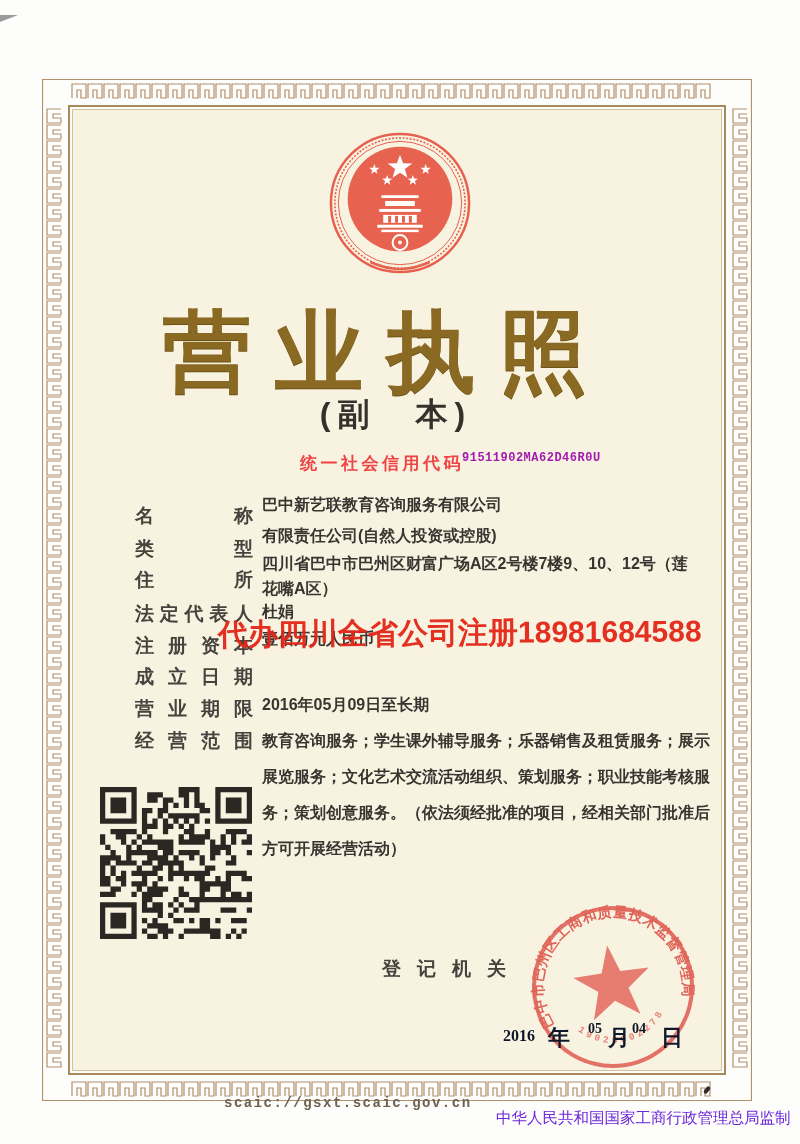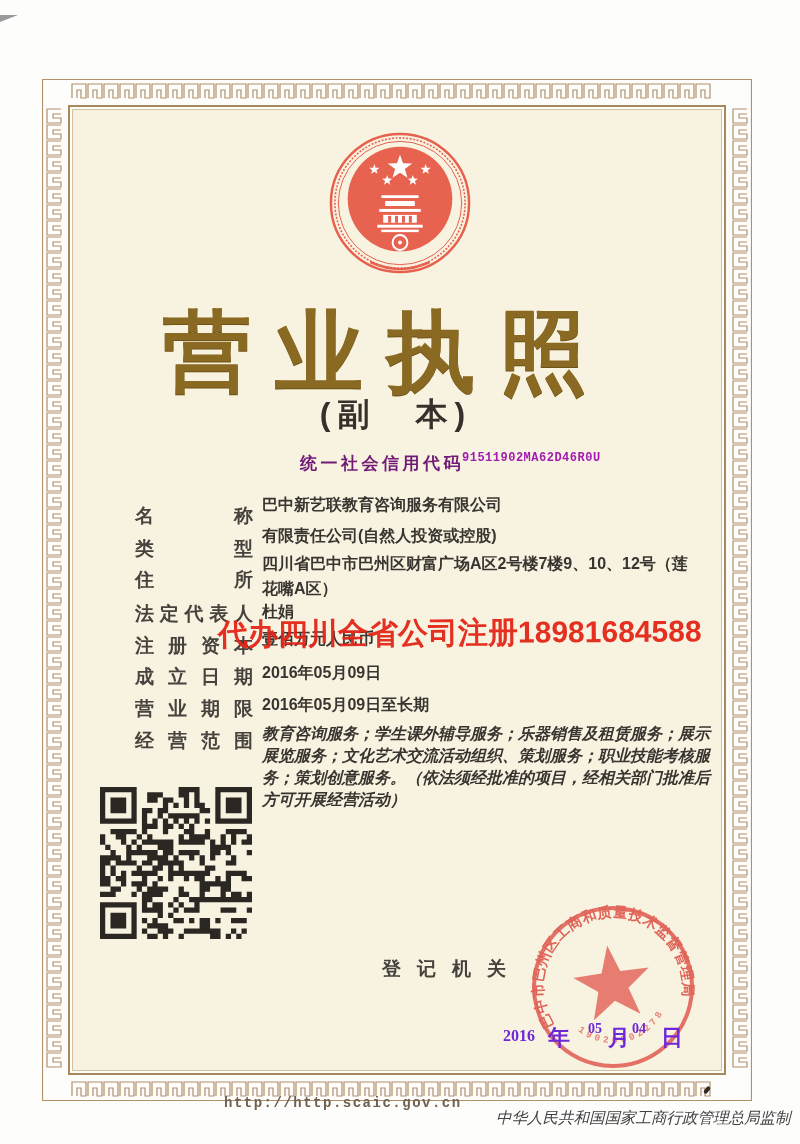--- a/index.html
+++ b/index.html
@@ -22,46 +22,46 @@
   .cert-inner{position:absolute;left:30px;top:30px;width:650px;height:962px;background:#f8f2e1;z-index:0;}
   
   .content{position:absolute;left:0;top:0;width:800px;height:1144px;z-index:5;}
   .emblem{position:absolute;left:326px;top:110px;width:148px;height:160px;}
   .title{position:absolute;left:-13px;top:278px;width:800px;text-align:center;
     font-size:88px;font-weight:bold;color:#8a6a22;letter-spacing:24px;
     text-shadow:0 1px 0 #6f5316;font-family:"Liberation Sans", sans-serif;}
   .subtitle{position:absolute;left:-4px;top:378px;width:800px;text-align:center;
     font-size:32px;font-weight:bold;color:#35302b;letter-spacing:7px;}
   .code-label{position:absolute;left:300px;top:437px;font-size:17px;font-weight:bold;
-    letter-spacing:3.5px;color:#701a75;}
+    letter-spacing:3.5px;color:#ef4444;}
   .code-value{position:absolute;left:462px;top:436px;font-size:12px;font-weight:bold;
     font-family:"Liberation Mono","DejaVu Sans Mono",monospace;color:#a21caf;letter-spacing:0.5px;}
   .flabel{position:absolute;left:135px;width:118px;font-size:19px;font-weight:bold;color:#46423d;}
   .js-justify{display:flex;justify-content:space-between;}
   .fvalue{position:absolute;left:262px;width:492px;font-size:16px;font-weight:bold;color:#38342f;
     line-height:25px;white-space:pre-line;}
-  .scope{line-height:22px;font-style:italic;}
+  .scope{line-height:36px;}
   .watermark{position:absolute;left:218px;top:598px;font-size:30px;font-weight:bold;
     white-space:nowrap;transform:rotate(-0.4deg);z-index:8;opacity:0.95;}
   .qr{position:absolute;left:100px;top:772px;width:152px;height:152px;z-index:6;}
   .reg-label{position:absolute;left:382px;top:941px;width:124px;font-size:19px;font-weight:bold;color:#45413c;}
   .stamp{position:absolute;left:525px;top:884px;width:176px;height:176px;z-index:4;
     opacity:0.9;mix-blend-mode:multiply;}
-  .date-part{position:absolute;z-index:6;color:#6d28d9;font-weight:bold;}
+  .date-part{position:absolute;z-index:6;color:#0f172a;font-weight:bold;}
   .d-num{font-family:"Liberation Serif",serif;font-size:16px;}
   .d-num-sm{font-family:"Liberation Serif",serif;font-size:14px;}
   .d-unit{font-size:22px;}
   .note{position:absolute;left:20px;top:1010px;width:310px;font-size:17px;font-weight:bold;
     color:#3e3a36;line-height:27px;white-space:pre-line;z-index:6;}
   .site-label{position:absolute;left:57px;top:1099px;font-size:15px;color:#57504a;
     font-family:"Liberation Serif",serif;z-index:6;}
   .site-url{position:absolute;left:224px;top:1080px;font-size:14px;font-weight:bold;color:#6e614f;
     font-family:"Liberation Mono","DejaVu Sans Mono",monospace;letter-spacing:1.5px;z-index:6;}
-  .issuer{position:absolute;left:496px;top:1093px;font-size:15.5px;color:#404040;
-    font-family:"Liberation Serif",serif;z-index:6;font-style:italic;}
+  .issuer{position:absolute;left:496px;top:1093px;font-size:15.5px;color:#6d28d9;
+    font-family:"Liberation Serif",serif;z-index:6;}
 </style>
 </head>
 <body>
 
 <div class="page">
 
   <div class="frame">
     <div class="cert-inner"></div>
     <svg id="meander" width="710" height="1022" viewBox="0 0 710 1022">
         <path d="M0.5,0.5 H709.5 V1021.5 H0.5 Z" fill="none" stroke="#b2906a" stroke-width="1.2"></path>
@@ -344,21 +344,20 @@
         <span>本</span>
       </div>
     <div class="fvalue" style="top:611px">壹佰万元人民币</div>
 
     <div class="flabel js-justify" style="top:649px">
         <span>成</span>
         <span>立</span>
         <span>日</span>
         <span>期</span>
       </div>
-    <div class="fvalue" style="top:645px">2016年05月09日</div>
 
     <div class="flabel js-justify" style="top:681px">
         <span>营</span>
         <span>业</span>
         <span>期</span>
         <span>限</span>
       </div>
     <div class="fvalue" style="top:677px">2016年05月09日至长期</div>
 
     <div class="flabel js-justify" style="top:713px">
@@ -402,21 +401,21 @@
       </g>
     </svg>
 
     <span class="date-part d-num" style="left:503px;top:1012px">2016</span>
     <span class="date-part d-unit" style="left:548px;top:1008px">年</span>
     <span class="date-part d-num-sm" style="left:588px;top:1006px">05</span>
     <span class="date-part d-unit" style="left:608px;top:1008px">月</span>
     <span class="date-part d-num-sm" style="left:632px;top:1006px">04</span>
     <span class="date-part d-unit" style="left:661px;top:1008px">日</span>
 
-    <div class="site-url">http://http.scaic.gov.cn</div>
+    <div class="site-url">scaic://gsxt.scaic.gov.cn</div>
     <div class="issuer">中华人民共和国国家工商行政管理总局监制</div>
 
   </div>
 
   <div class="scan-strip"></div>
   <div class="speck-corner"></div>
   <div class="speck-ink"></div>
 </div>
 
 </body></html>

